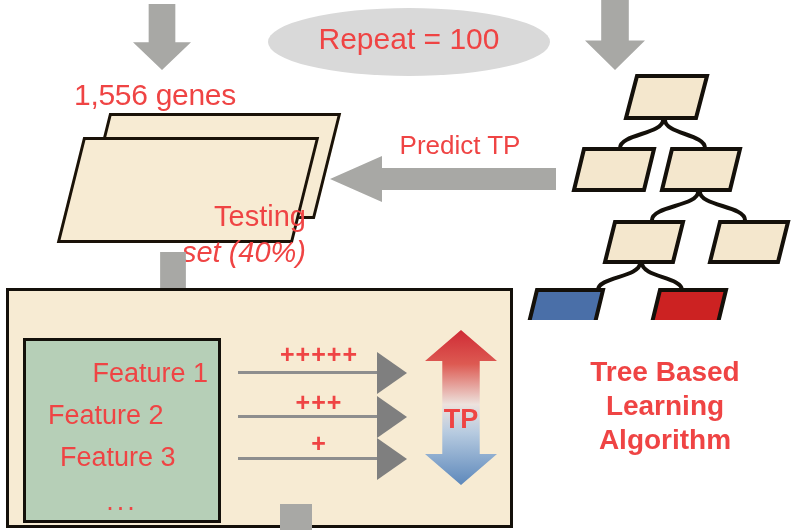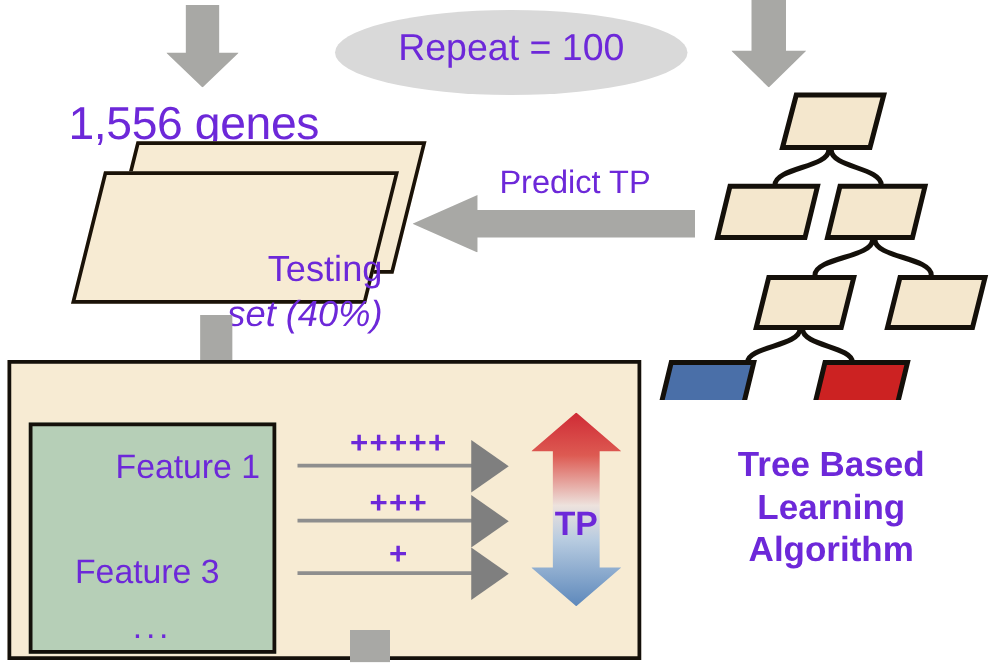--- a/index.html
+++ b/index.html
@@ -14,28 +14,28 @@
     background: #ffffff;
     overflow: hidden;
     font-family: "Liberation Sans", sans-serif;
     color: #000000;
   }
   .abs { position: absolute; }
 
   
   .txt {
     position: absolute;
-    color: #6d28d9;
+    color: #ef4444;
     white-space: pre;
     line-height: 1.12;
   }
   .genes-label {
     left: 0; top: 78px; width: 310px;
     text-align: center;
-    font-size: 37px;
+    font-size: 30px;
     letter-spacing: -0.3px;
   }
   .repeat-label {
     left: 268px; top: 22px; width: 282px;
     text-align: center;
     font-size: 30px;
   }
   .predict-label {
     left: 355px; top: 131px; width: 210px;
     text-align: center;
@@ -182,20 +182,21 @@
 
   <div class="txt predict-label">Predict TP</div>
   <div class="abs gray-arrow arrow-left arrow-predict"></div>
 
   <div class="abs gray-arrow arrow-down arrow-mid-left"></div>
 
   <div class="abs panel"></div>
 
   <div class="abs green-box"></div>
   <div class="txt feature-item" style="left:48px; top:358px; width:160px;text-align:right;">Feature 1</div>
+  <div class="txt feature-item" style="left:48px; top:400px; width:160px;">Feature 2</div>
   <div class="txt feature-item" style="left:60px; top:442px; width:160px;">Feature 3</div>
   <div class="txt dots-item" style="left:23px; top:486px; width:198px;">...</div>
 
 
   <div class="txt plus-row" style="left:244px; top:340px; width:150px;">+++++</div>
   <div class="abs imp-line" style="left:238px; top:371px; width:140px;"></div>
   <div class="abs imp-head" style="left:377px; top:352px;"></div>
 
   <div class="txt plus-row" style="left:244px; top:388px; width:150px;">+++</div>
   <div class="abs imp-line" style="left:238px; top:415px; width:140px;"></div>

